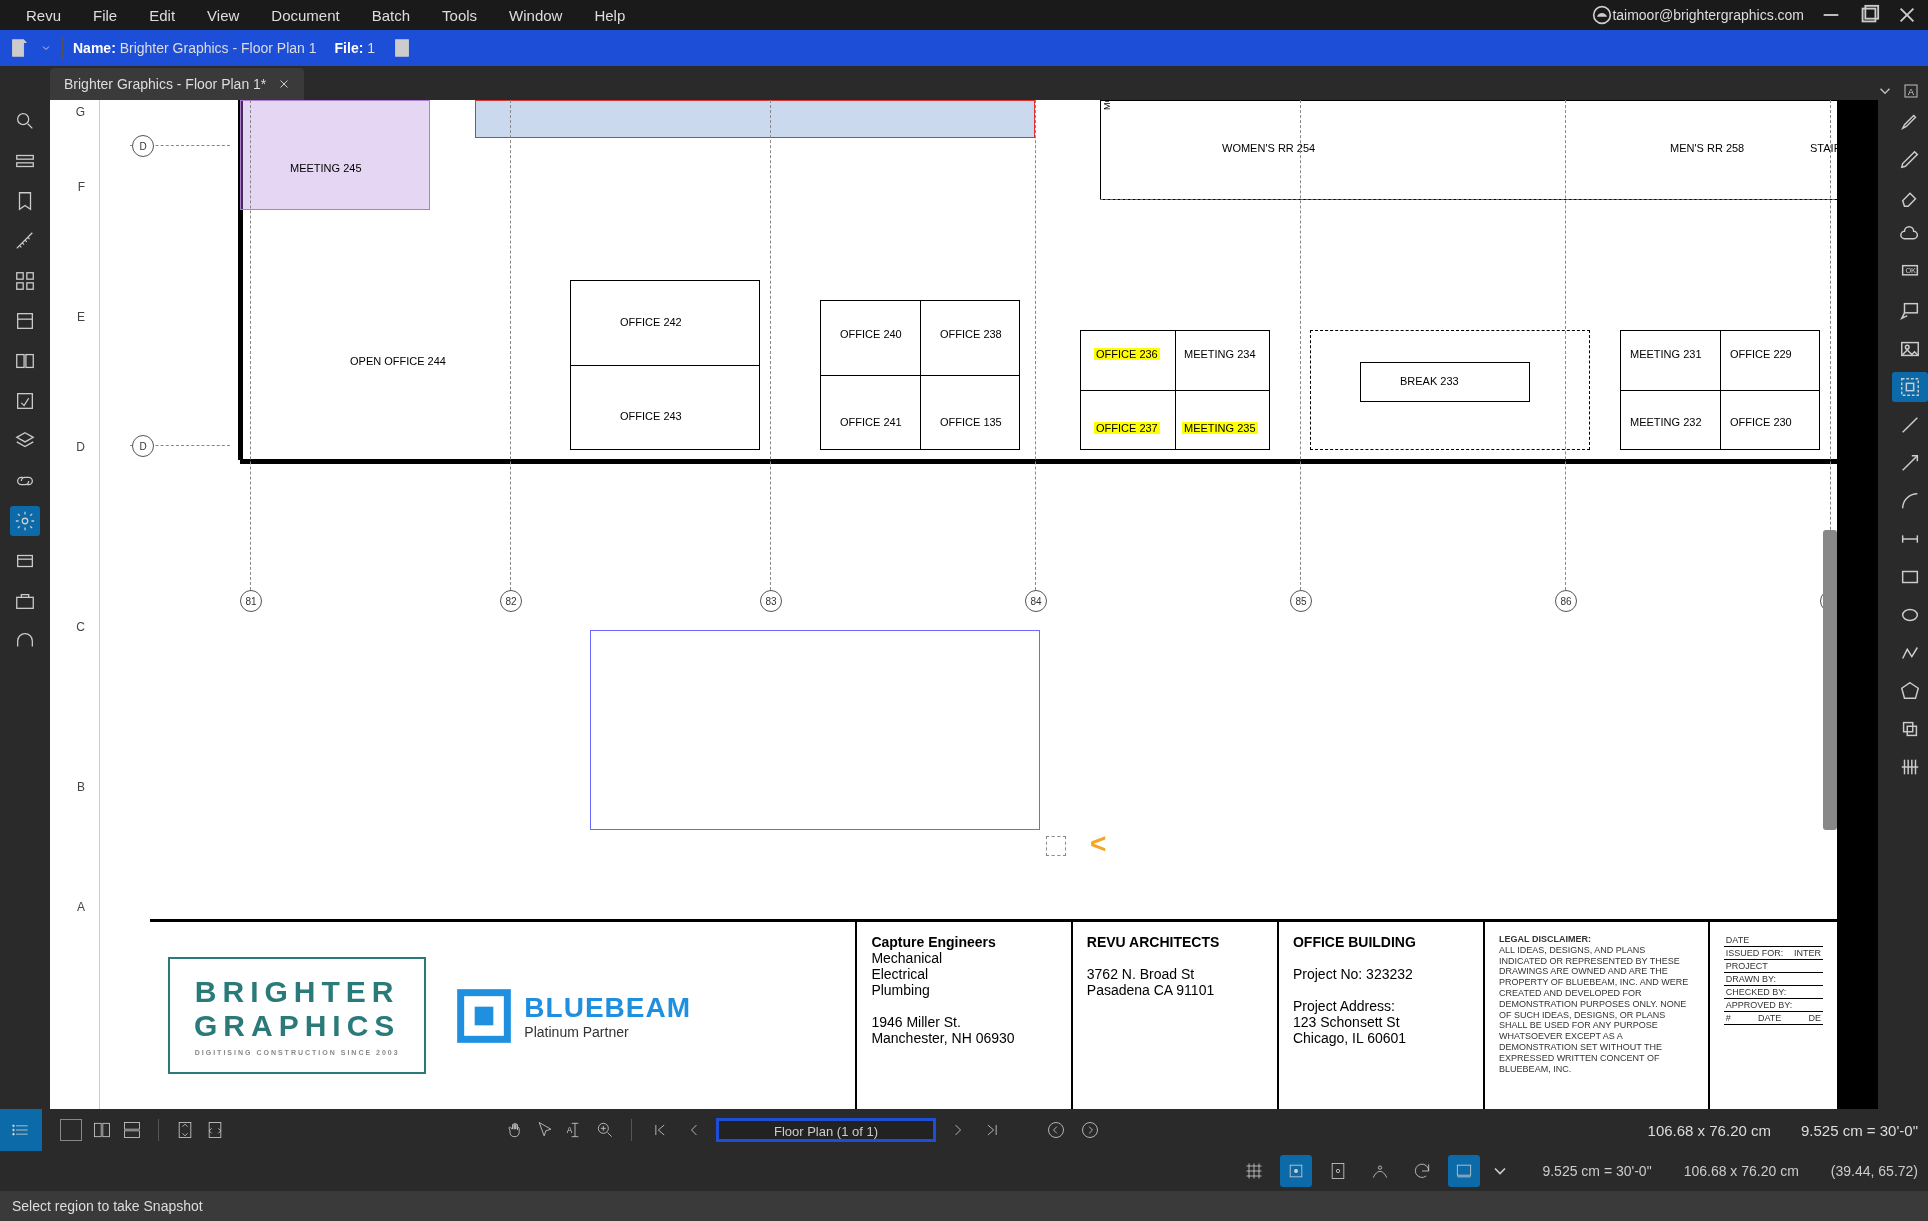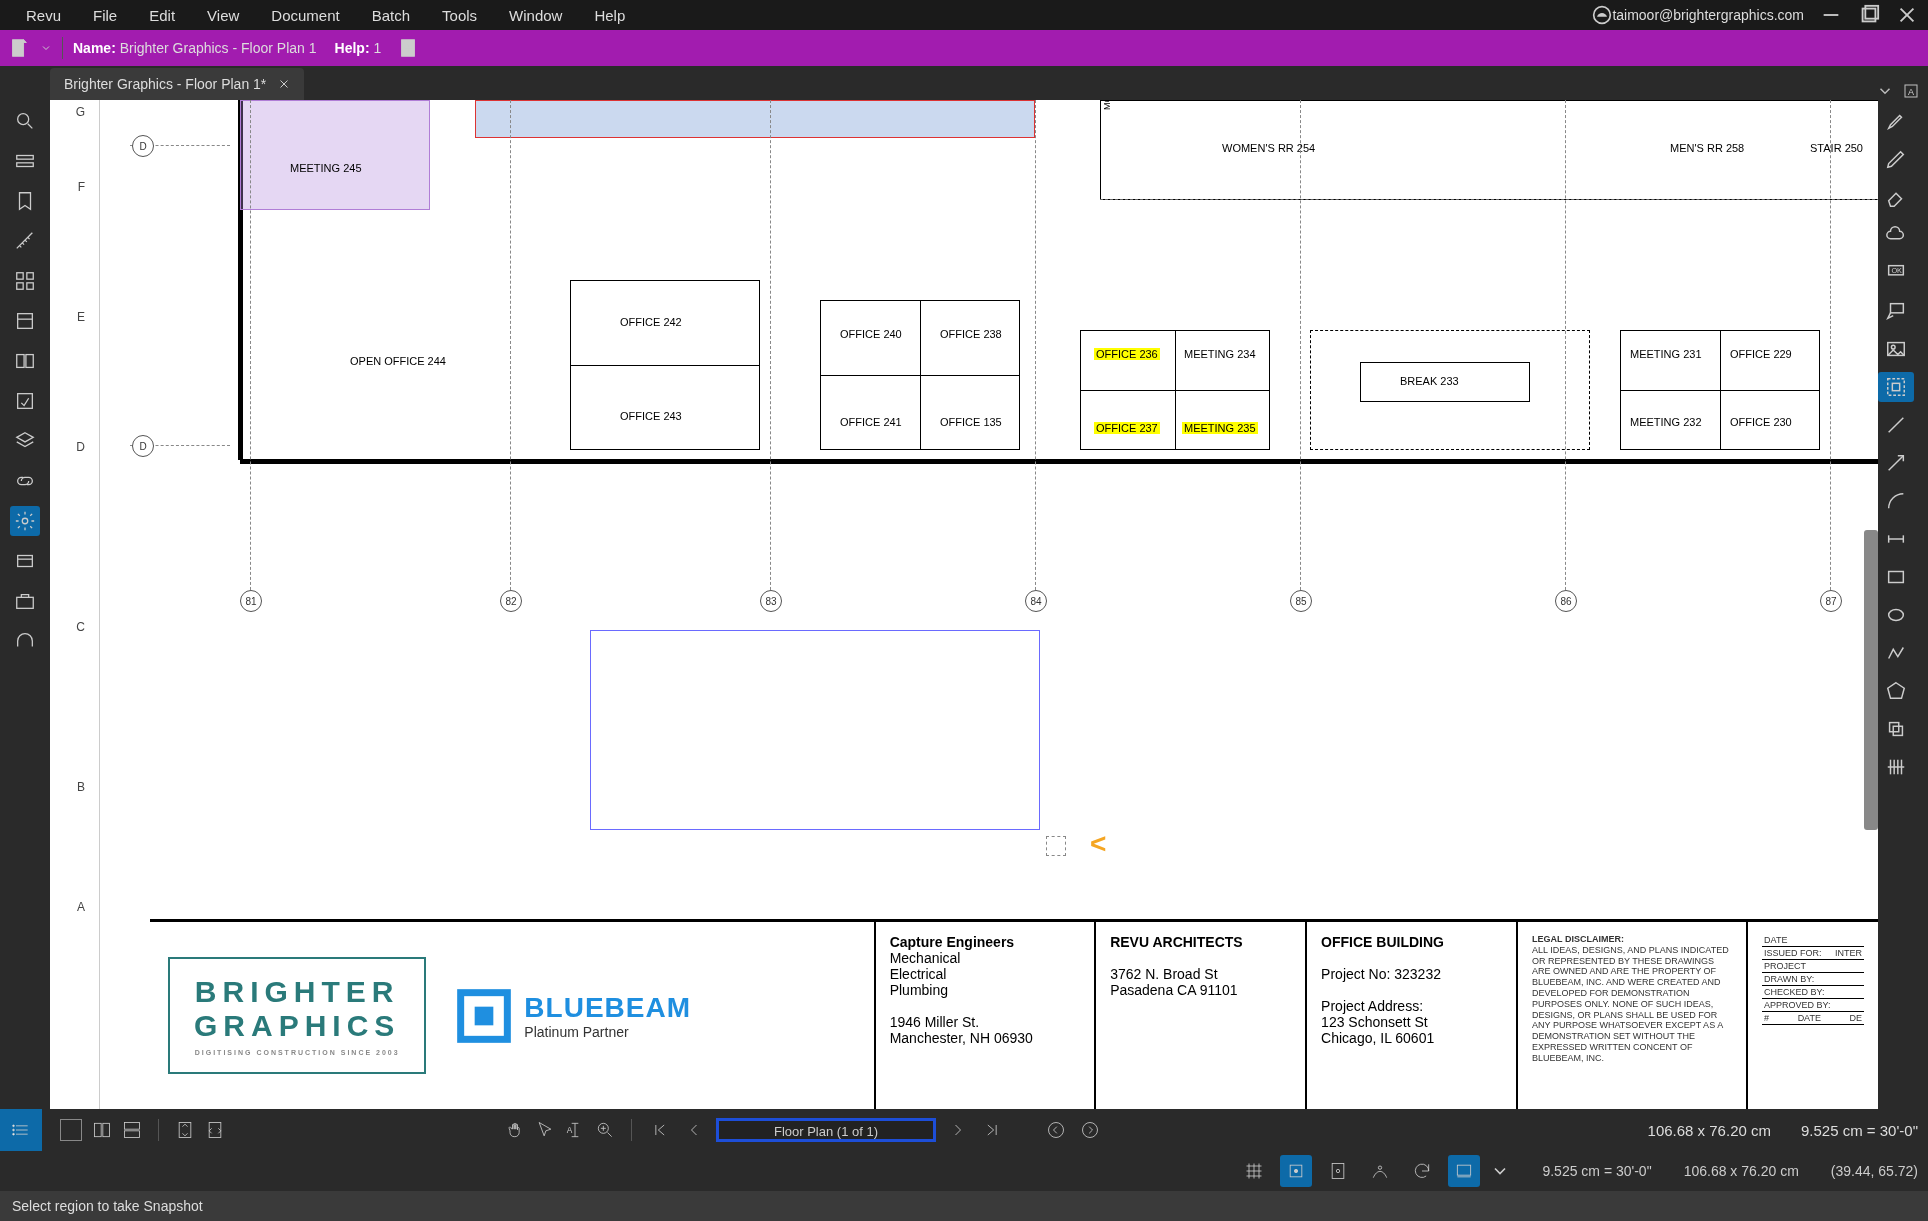--- a/index.html
+++ b/index.html
@@ -6,39 +6,39 @@
 html,body { width:1928px; height:1221px; background:#000; overflow:hidden; color:#ccc; }
 
 
 .menubar { height:30px; background:#1a1a1a; display:flex; align-items:center; padding:0 10px; font-size:15px; color:#ddd; }
 .menubar .mi { padding:0 16px; cursor:pointer; }
 .menubar .spacer { flex:1; }
 .menubar .user { display:flex; align-items:center; gap:0; font-size:14px; }
 .menubar .winbtn { width:22px; height:22px; margin-left:16px; stroke:#ccc; fill:none; }
 
 
-.docbar { height:36px; background:#a21caf; display:flex; align-items:center; padding:0 8px; font-size:14px; color:#ddd; gap:10px; }
+.docbar { height:36px; background:#1d4ed8; display:flex; align-items:center; padding:0 8px; font-size:14px; color:#ddd; gap:10px; }
 .docbar .ib { width:22px; height:22px; fill:#ccc; }
 .docbar b { color:#fff; }
 
 
 .tabstrip { height:34px; background:#2a2a2a; display:flex; align-items:flex-end; padding-left:50px; }
 .tab { background:#3a3a3a; height:32px; display:flex; align-items:center; padding:0 14px; font-size:14px; color:#ddd; border-top-left-radius:4px; border-top-right-radius:4px; gap:12px; }
 .tab .x { width:12px; height:12px; stroke:#ccc; }
 .tabstrip .right { margin-left:auto; display:flex; align-items:center; padding-right:8px; gap:8px; }
 .tabstrip .right svg { width:18px; height:18px; stroke:#bbb; fill:none; }
 
 
 .body { display:flex; height:calc(1221px - 30px - 36px - 34px - 42px - 40px - 30px); }
 .left-tools { width:50px; background:#2a2a2a; display:flex; flex-direction:column; align-items:center; padding-top:6px; gap:10px; }
 .left-tools .t { width:30px; height:30px; display:flex; align-items:center; justify-content:center; border-radius:3px; }
 .left-tools .t.active { background:#0d6aa8; }
 .left-tools svg { width:22px; height:22px; stroke:#ccc; fill:none; stroke-width:1.4; }
 
-.right-tools { width:50px; background:#2a2a2a; display:flex; flex-direction:column; align-items:flex-start; padding-top:6px; gap:8px; }
+.right-tools { width:50px; background:#2a2a2a; display:flex; flex-direction:column; align-items:flex-end; padding-top:6px; gap:8px;margin-left:41px; }
 .right-tools .t { width:36px; height:30px; display:flex; align-items:center; justify-content:center; border-radius:3px; }
 .right-tools .t.active { background:#0d6aa8; }
 .right-tools svg { width:22px; height:22px; stroke:#ccc; fill:none; stroke-width:1.6; }
 
 .canvas-wrap { flex:1; background:#fff; position:relative; overflow:hidden; }
 .ruler-v { position:absolute; left:0; top:0; width:50px; height:100%; background:#fff; border-right:1px solid #ccc; }
 .ruler-v .lbl { position:absolute; right:14px; font-size:12px; color:#444; }
 
 .plan { position:absolute; left:50px; top:0; right:0; bottom:0; }
 
@@ -132,21 +132,21 @@
 <div class="docbar">
   <svg class="ib" viewBox="0 0 24 24" fill="none" stroke="#ccc">
       <rect x="5" y="3" width="12" height="18"></rect>
       <path d="M17 3l3 3h-3z" fill="#ccc"></path>
     </svg>
   <svg width="12" height="12" viewBox="0 0 24 24" fill="none" stroke="#ccc" stroke-width="2">
       <polyline points="6 9 12 15 18 9"></polyline>
     </svg>
   <span style="width:1px;height:22px;background:#555"></span>
   <span><b>Name:</b> <span>Brighter Graphics - Floor Plan 1</span></span>
-  <span style="margin-left:8px"><b>Help:</b> <span>1</span></span>
+  <span style="margin-left:8px"><b>File:</b> <span>1</span></span>
   <svg class="ib" style="margin-left:6px" viewBox="0 0 24 24" fill="none" stroke="#ccc">
       <rect x="5" y="3" width="14" height="18"></rect>
       <line x1="12" y1="8" x2="12" y2="16"></line>
       <line x1="8" y1="12" x2="16" y2="12"></line>
     </svg>
 </div>
 
 <div class="tabstrip">
   <div class="tab">
     <span>Brighter Graphics - Floor Plan 1*</span>

